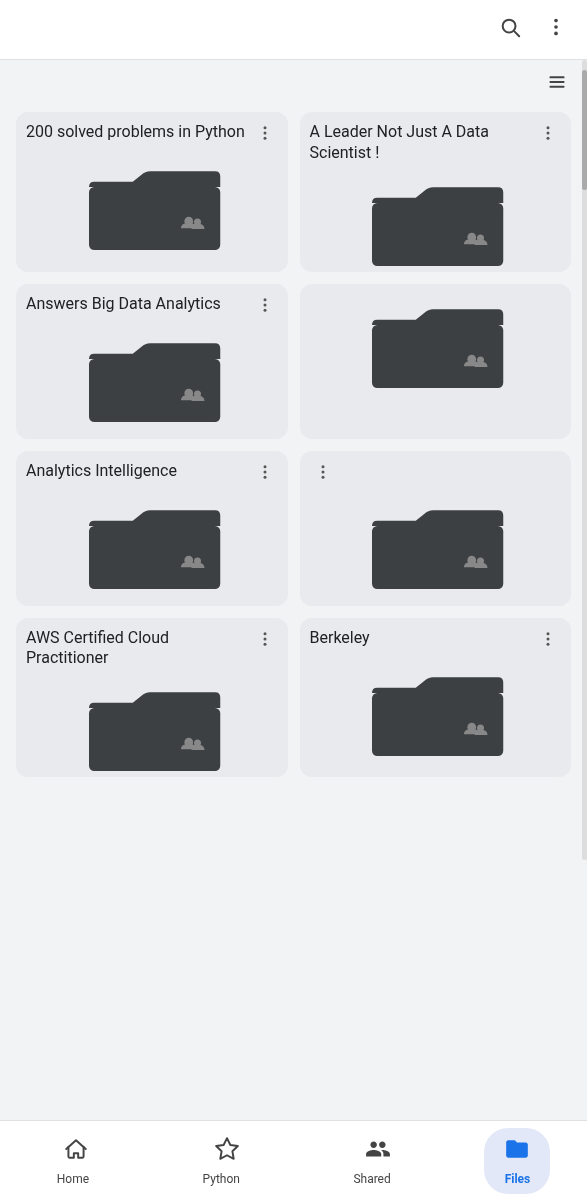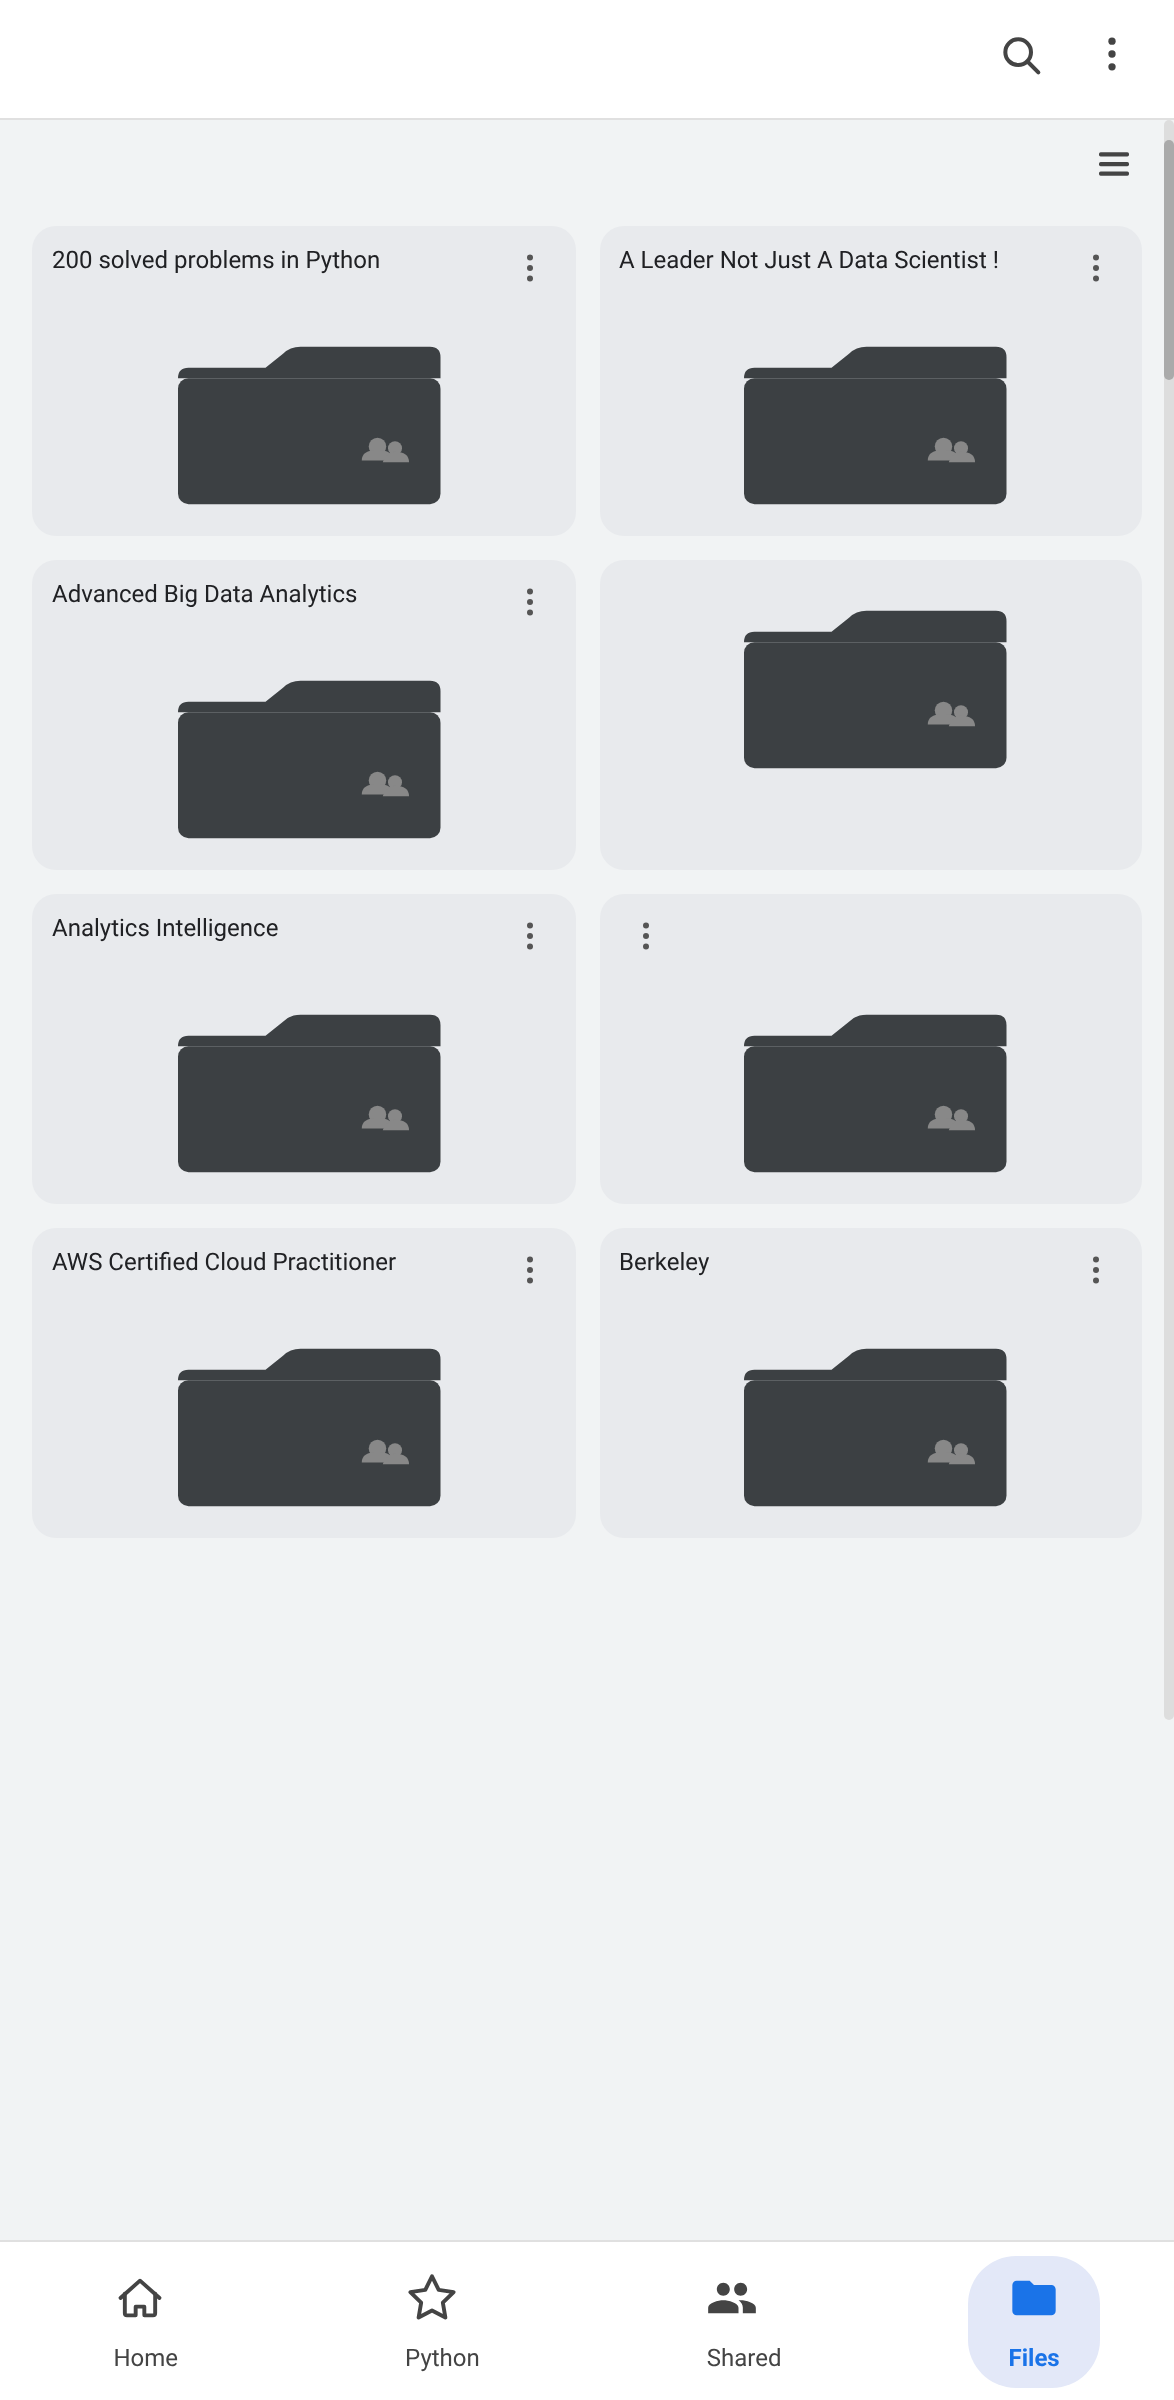--- a/index.html
+++ b/index.html
@@ -110,21 +110,21 @@
       cursor: pointer;
       min-height: 155px;
     }
     .folder-card-header {
       display: flex;
       justify-content: space-between;
       align-items: flex-start;
       margin-bottom: 8px;
     }
     .folder-name {
-      font-size: 12px;
+      font-size: 16px;
       color: #202124;
       font-weight: 400;
       line-height: 1.3;
       flex: 1;
       padding-right: 4px;
     }
     .folder-menu-btn {
       font-size: 18px;
       color: #555;
       cursor: pointer;
@@ -153,21 +153,21 @@
       display: flex;
       align-items: center;
       justify-content: space-around;
       border-top: 1px solid #e0e0e0;
       height: 80px;
       z-index: 100;
     }
     .nav-item {
       display: flex;
       flex-direction: column;
-      align-items: flex-start;
+      align-items: flex-end;
       gap: 4px;
       cursor: pointer;
       padding: 8px 20px;
       border-radius: 24px;
     }
     .nav-item.active {
       background: #e3e8f8;
     }
     .nav-icon {
       font-size: 24px;
@@ -276,21 +276,21 @@
           <circle cx="0" cy="-8" r="5"></circle>
           <path d="M-9 0 Q-9-6 0-6 Q9-6 9 0 Z"></path>
           <circle cx="10" cy="-7" r="4"></circle>
           <path d="M3 1 Q5-5 10-5 Q18-5 18 1 Z"></path>
         </g>
       </svg>
     </div>
   </div>
     <div class="folder-card">
     <div class="folder-card-header">
-      <span class="folder-name">Advanced Big Data Analytics</span>
+      <span class="folder-name">Answers Big Data Analytics</span>
       <span class="folder-menu-btn">
         <svg width="18" height="18" viewBox="0 0 24 24" fill="#555">
           <circle cx="12" cy="5" r="2"></circle>
             <circle cx="12" cy="12" r="2"></circle>
             <circle cx="12" cy="19" r="2"></circle>
         </svg>
       </span>
     </div>
     <div class="folder-icon-wrap">
       <svg class="folder-svg" viewBox="0 0 160 105" xmlns="http://www.w3.org/2000/svg">

